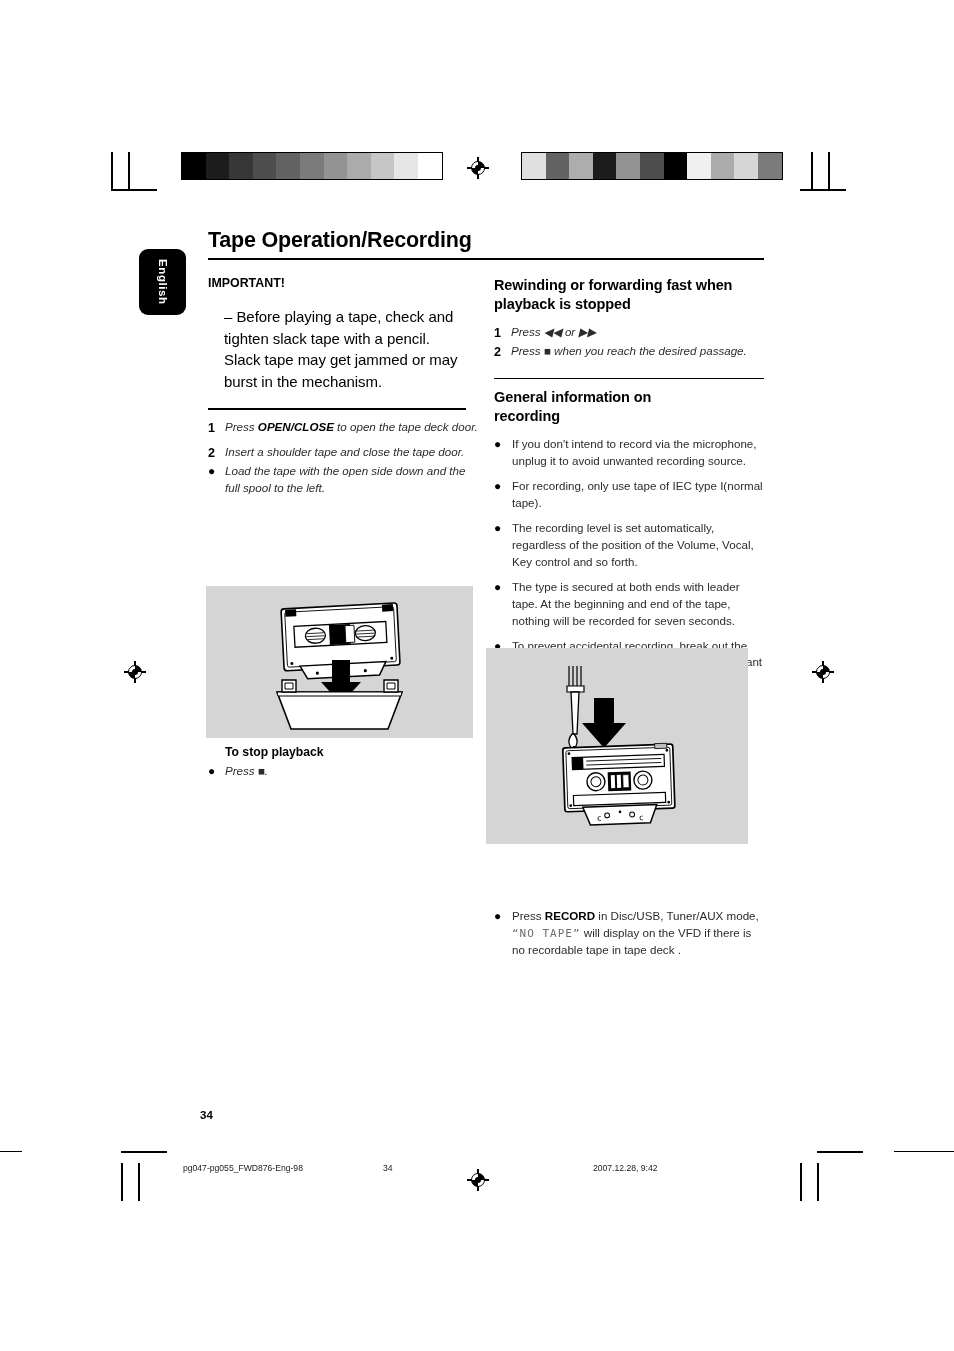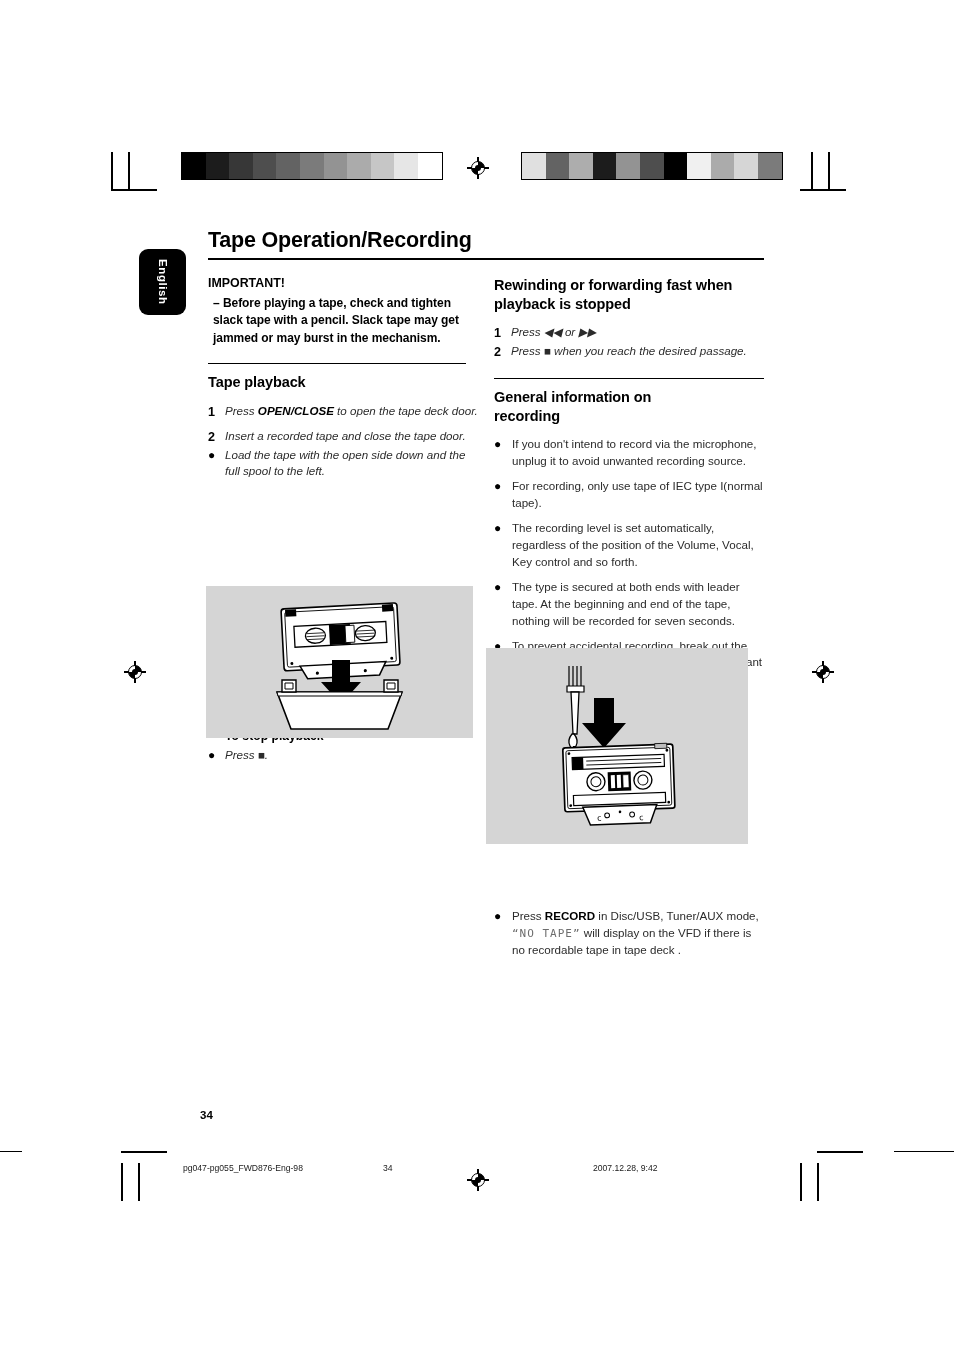--- a/index.html
+++ b/index.html
@@ -88,21 +88,21 @@
 
   h2.subhead {
     font-size: 14.5px; font-weight: bold; margin: 0 0 10px 0; line-height: 1.32;
     letter-spacing: -0.1px;
   }
 
   .important-title {
     font-size: 12.4px; font-weight: bold; margin: 0 0 1px 0;
   }
   .important-body {
-    font-size: 12px; font-weight: bold; line-height: 1.44; margin: 5px;
+    font-size: 15px; font-weight: normal; line-height: 1.44; margin: 16px;
     letter-spacing: -0.05px;
   }
 
   
   .step {
     display: flex; margin-bottom: 7px; font-size: 11.6px; line-height: 1.44;
     color: #2b2b2b;
   }
   .step.tight { margin-bottom: 1px; }
   .step .num {
@@ -242,32 +242,31 @@
 <div class="title-rule"></div>
 
 <div class="col col-left">
 
   <div>
     <p class="important-title">IMPORTANT!</p>
     <p class="important-body">– Before playing a tape, check and tighten slack tape with a pencil. Slack tape may get jammed or may burst in the mechanism.</p>
   </div>
 
   <div class="sec-rule"></div>
-  <h2 class="subhead">Tape playback</h2>
 
   <div class="step">
     <div class="num">1</div>
     <div class="txt">
       <span>Press </span><b>OPEN/CLOSE</b><span> to open the tape deck door.</span>
     </div>
   </div>
 
   <div class="step tight">
     <div class="num">2</div>
-    <div class="txt">Insert a recorded tape and close the tape door.</div>
+    <div class="txt">Insert a shoulder tape and close the tape door.</div>
   </div>
 
   <div class="step">
     <div class="bullet">●</div>
     <div class="txt">Load the tape with the open side down and the full spool to the left.</div>
   </div>
 
   <div style="height:170px;"></div>
 
   <div class="step">

